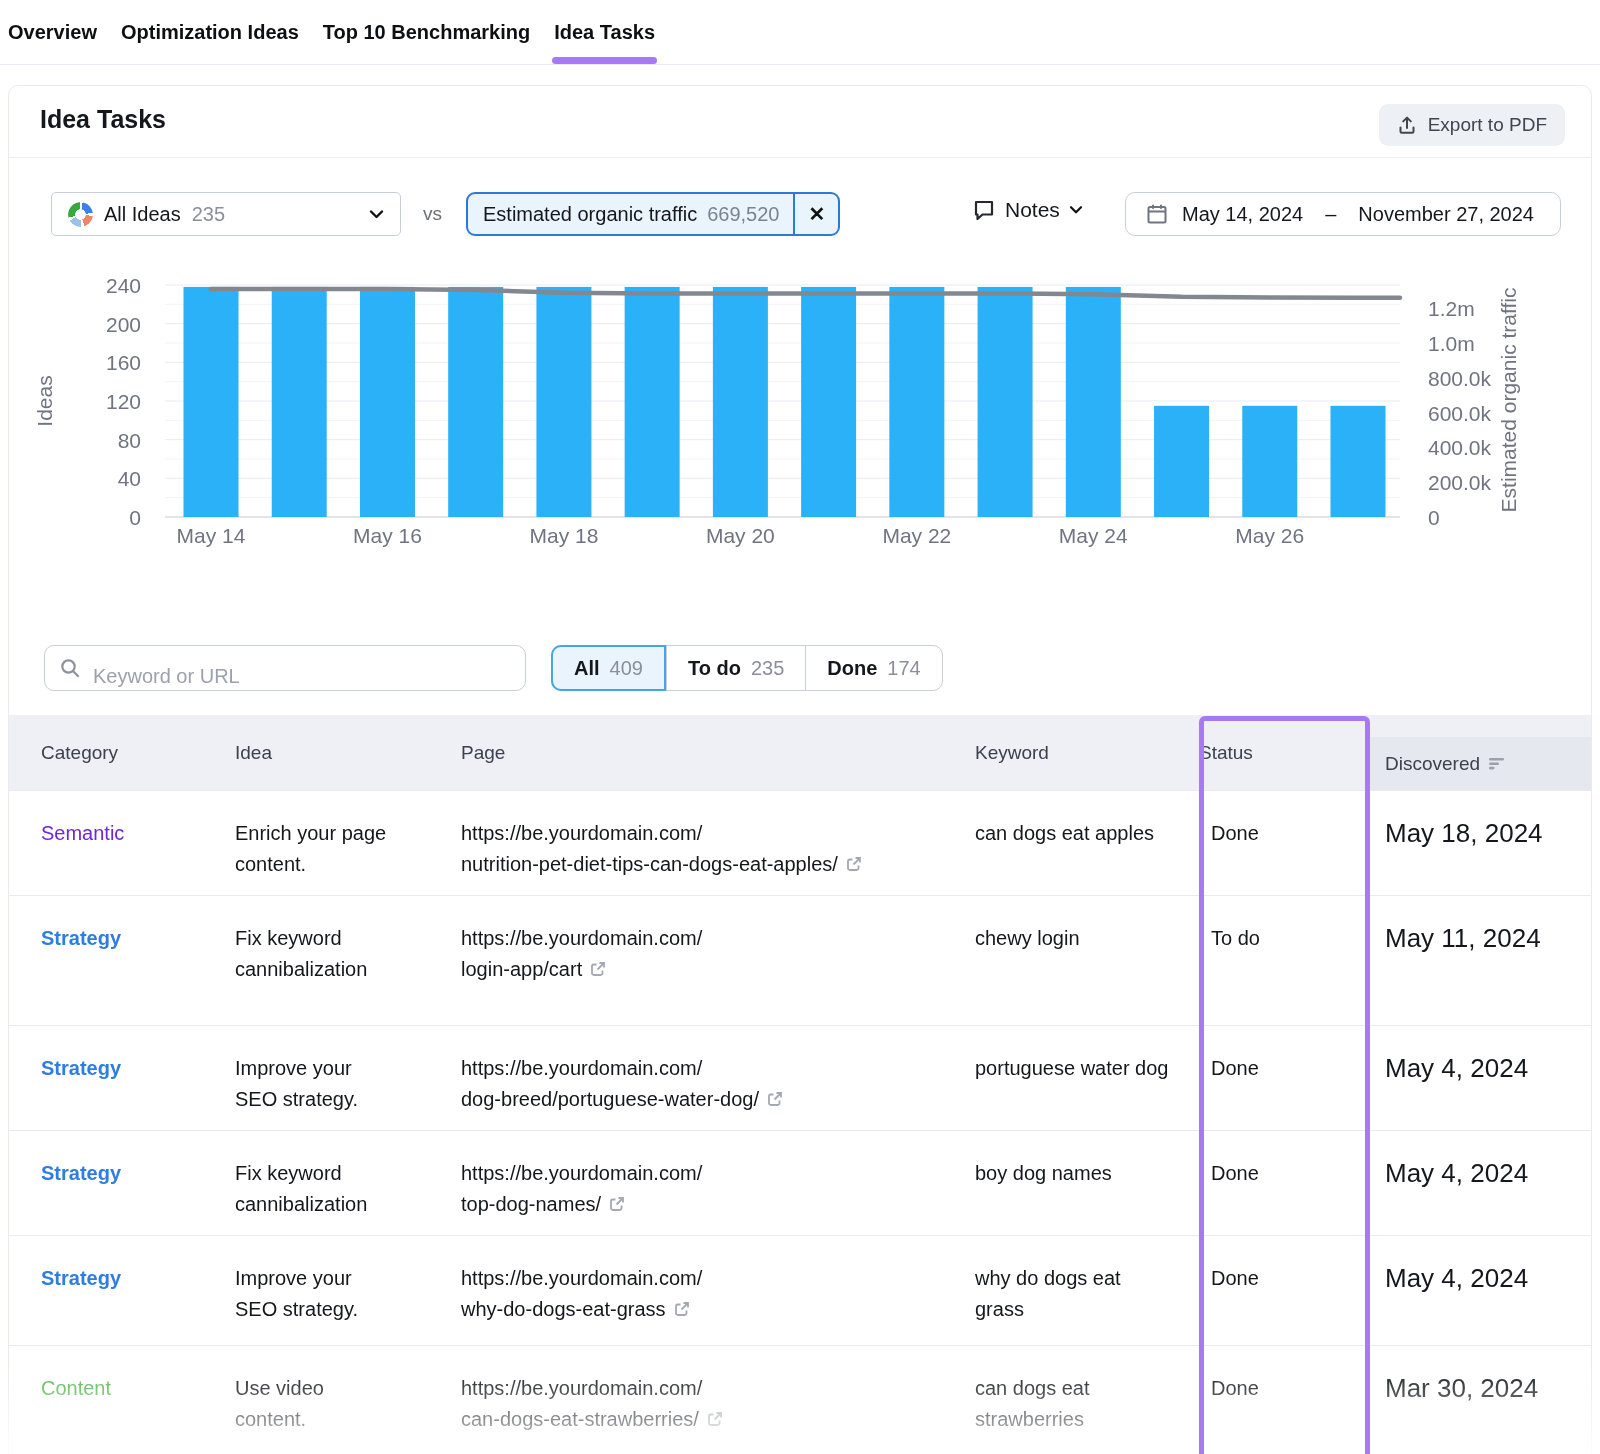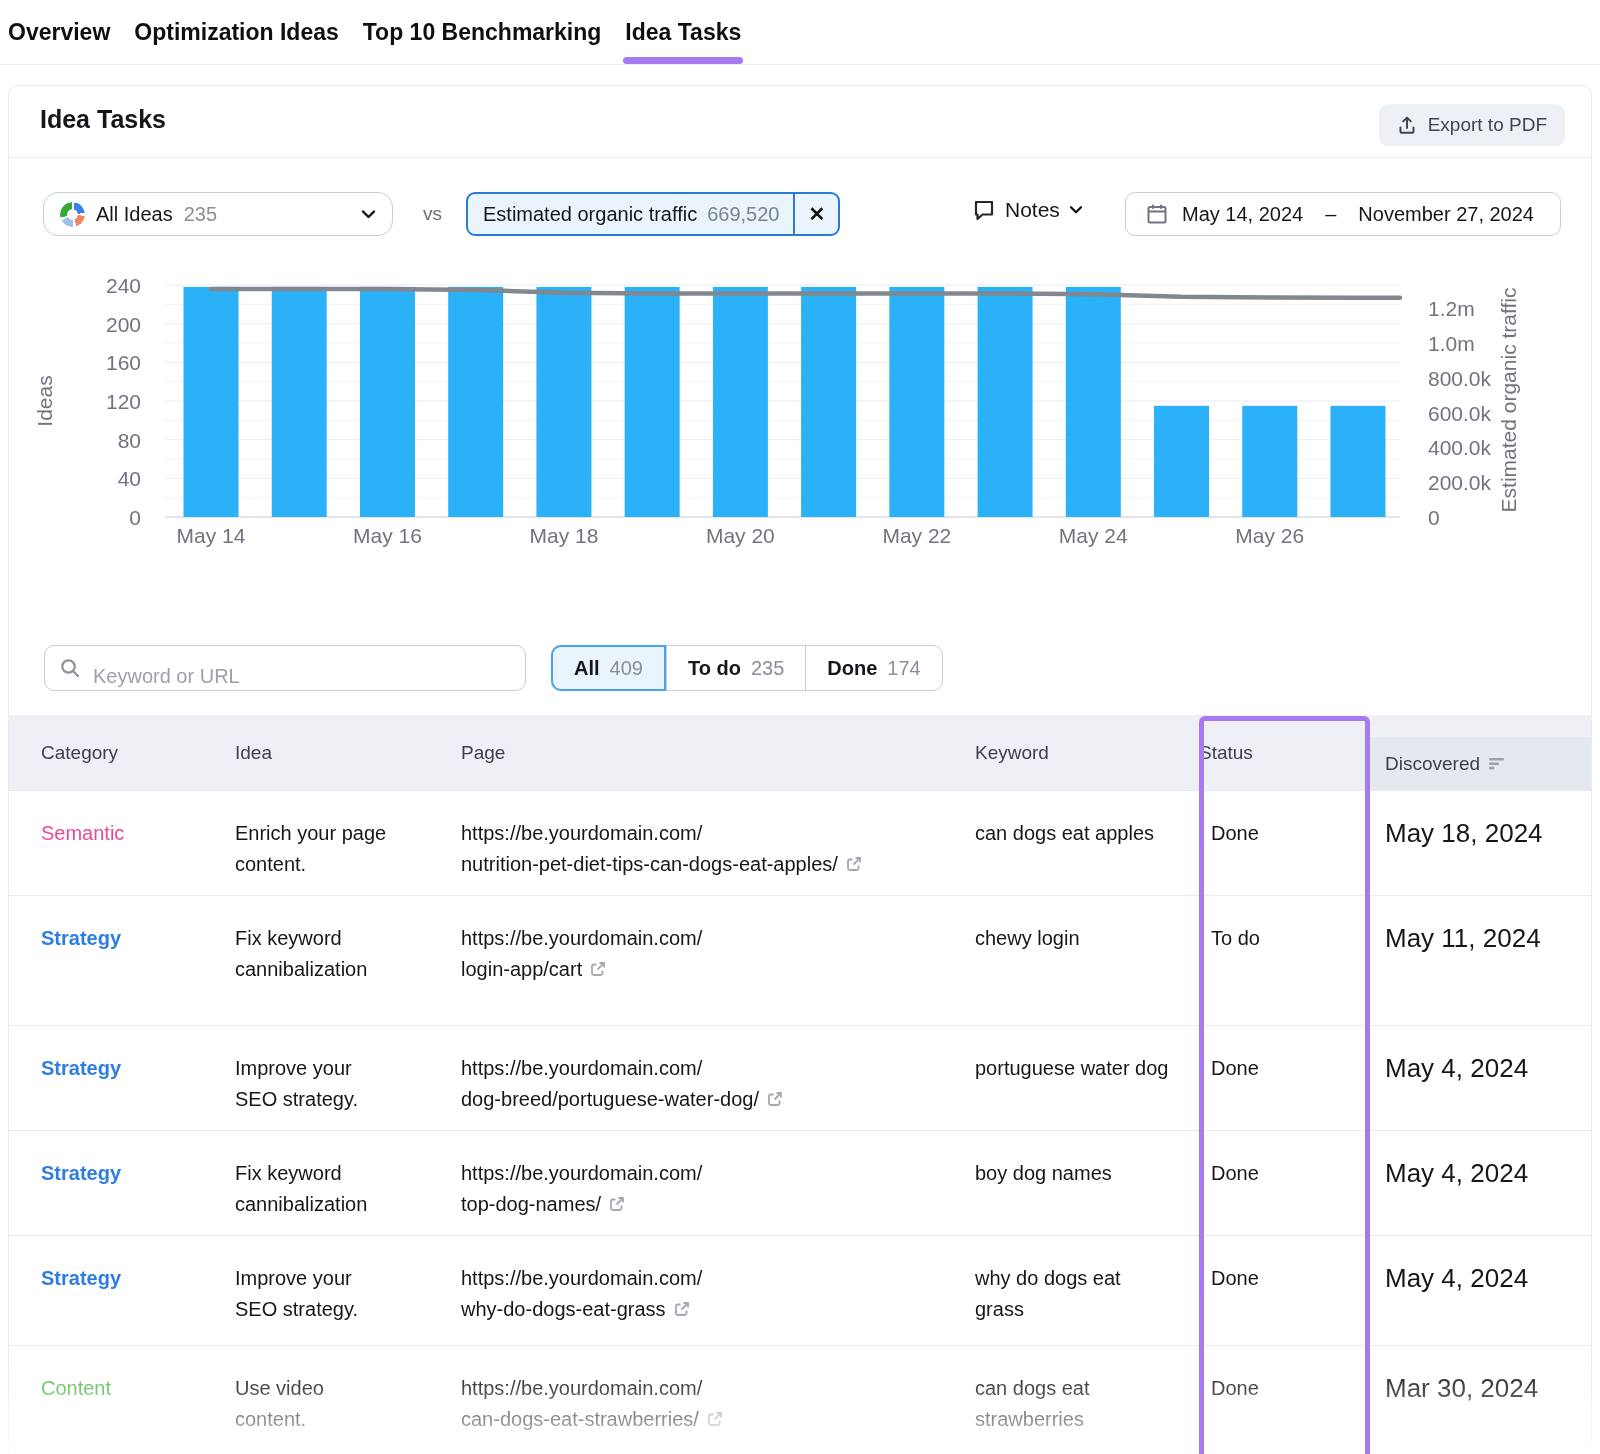--- a/index.html
+++ b/index.html
@@ -10,35 +10,35 @@
     --divider:#e9ebf0; --text-dark:#15171c; --text-gray:#8a8f9b; --tick-gray:#6f7480;
   }
   *{box-sizing:border-box;}
   html,body{margin:0;padding:0;}
   body{width:1600px;height:1454px;position:relative;overflow:hidden;background:#fff;
        font-family:"Liberation Sans",sans-serif;color:var(--text-dark);}
 
   
   .nav{position:absolute;top:0;left:0;right:0;height:65px;border-bottom:1px solid var(--divider);
        display:flex;align-items:center;gap:24px;padding-left:8px;}
-  .tab{font-size:23px;font-weight:600;color:#0e0f12;position:relative;height:65px;display:flex;align-items:center;cursor:pointer;}
+  .tab{font-size:20px;font-weight:600;color:#0e0f12;position:relative;height:65px;display:flex;align-items:center;cursor:pointer;}
   .tab.active::after{content:"";position:absolute;left:-2px;right:-2px;bottom:1px;height:7px;border-radius:4px;background:var(--accent-purple);}
 
   
   .card{position:absolute;left:8px;right:8px;top:85px;height:1500px;background:#fff;
         border:1px solid var(--divider);border-radius:10px;}
   .card-header{position:relative;height:72px;border-bottom:1px solid #edeff3;}
   .page-title{position:absolute;left:31px;top:19px;font-size:25px;font-weight:700;}
   .export-btn{position:absolute;right:26px;top:18px;height:42px;background:#edf0f4;border:none;border-radius:9px;
               display:flex;align-items:center;gap:11px;padding:0 18px;font-size:19px;color:#40454f;
               font-family:"Liberation Sans",sans-serif;cursor:pointer;}
 
   
-  .ideas-pill{position:absolute;left:34px;top:106px;width:350px;height:44px;border:1px solid var(--border-gray);
-              border-radius:15px;display:flex;align-items:center;gap:11px;padding:0 16px;cursor:pointer;background:#fff;}
+  .ideas-pill{position:absolute;left:42px;top:106px;width:350px;height:44px;border:1px solid var(--border-gray);
+              border-radius:5px;display:flex;align-items:center;gap:11px;padding:0 16px;cursor:pointer;background:#fff;}
   .donut{width:25px;height:25px;border-radius:50%;flex:none;
          background:conic-gradient(from 10deg,#3b82e8 0 20%,#fff 20% 24%,#ee8566 24% 42%,#fff 42% 46%,#9ac1e8 46% 64%,#fff 64% 68%,#37a93c 68% 96%,#fff 96% 100%);
          -webkit-mask:radial-gradient(circle at center,transparent 0 5px,#000 5.5px);
          mask:radial-gradient(circle at center,transparent 0 5px,#000 5.5px);}
   .pill-label{font-size:20px;}
   .pill-count{font-size:20px;color:var(--text-gray);}
   .pill-chev{margin-left:auto;}
   .vs{position:absolute;left:414px;top:117px;font-size:19px;color:#6b7077;}
   .metric-chip{position:absolute;left:457px;top:106px;height:44px;background:var(--chip-bg);
                border:2px solid var(--chip-border-blue);border-radius:9px;display:flex;align-items:center;padding-left:15px;}
@@ -238,21 +238,21 @@
       <span>Discovered</span>
       <svg width="17" height="13" viewBox="0 0 17 13">
         <rect x="0" y="1" width="15" height="2.6" rx="1.3" fill="#9aa0ac"></rect>
         <rect x="0" y="5.4" width="10" height="2.6" rx="1.3" fill="#9aa0ac"></rect>
         <rect x="0" y="9.8" width="5.5" height="2.6" rx="1.3" fill="#9aa0ac"></rect>
       </svg>
     </div>
   </div>
 
   <div class="tr">
-    <div class="td"><span class="cat-link" style="color: #ec4899;">Semantic</span></div>
+    <div class="td"><span class="cat-link" style="color: #6d28d9;">Semantic</span></div>
     <div class="td idea">Enrich your page content.</div>
     <div class="td page">
       <span class="pl">https://be.yourdomain.com/</span>
       <span class="pl"><span>nutrition-pet-diet-tips-can-dogs-eat-apples/</span><svg class="ext" width="18" height="18" viewBox="0 0 18 18">
             <path d="M7.5 4.5H4.8A1.8 1.8 0 0 0 3 6.3v6.9A1.8 1.8 0 0 0 4.8 15h6.9a1.8 1.8 0 0 0 1.8-1.8v-2.7" fill="none" stroke="#a3a8b3" stroke-width="1.8"></path>
             <path d="M10.5 3H15v4.5M15 3l-6.5 6.5" fill="none" stroke="#a3a8b3" stroke-width="1.8"></path>
           </svg></span>
     </div>
     <div class="td kw">can dogs eat apples</div>
     <div class="td st">Done</div>

